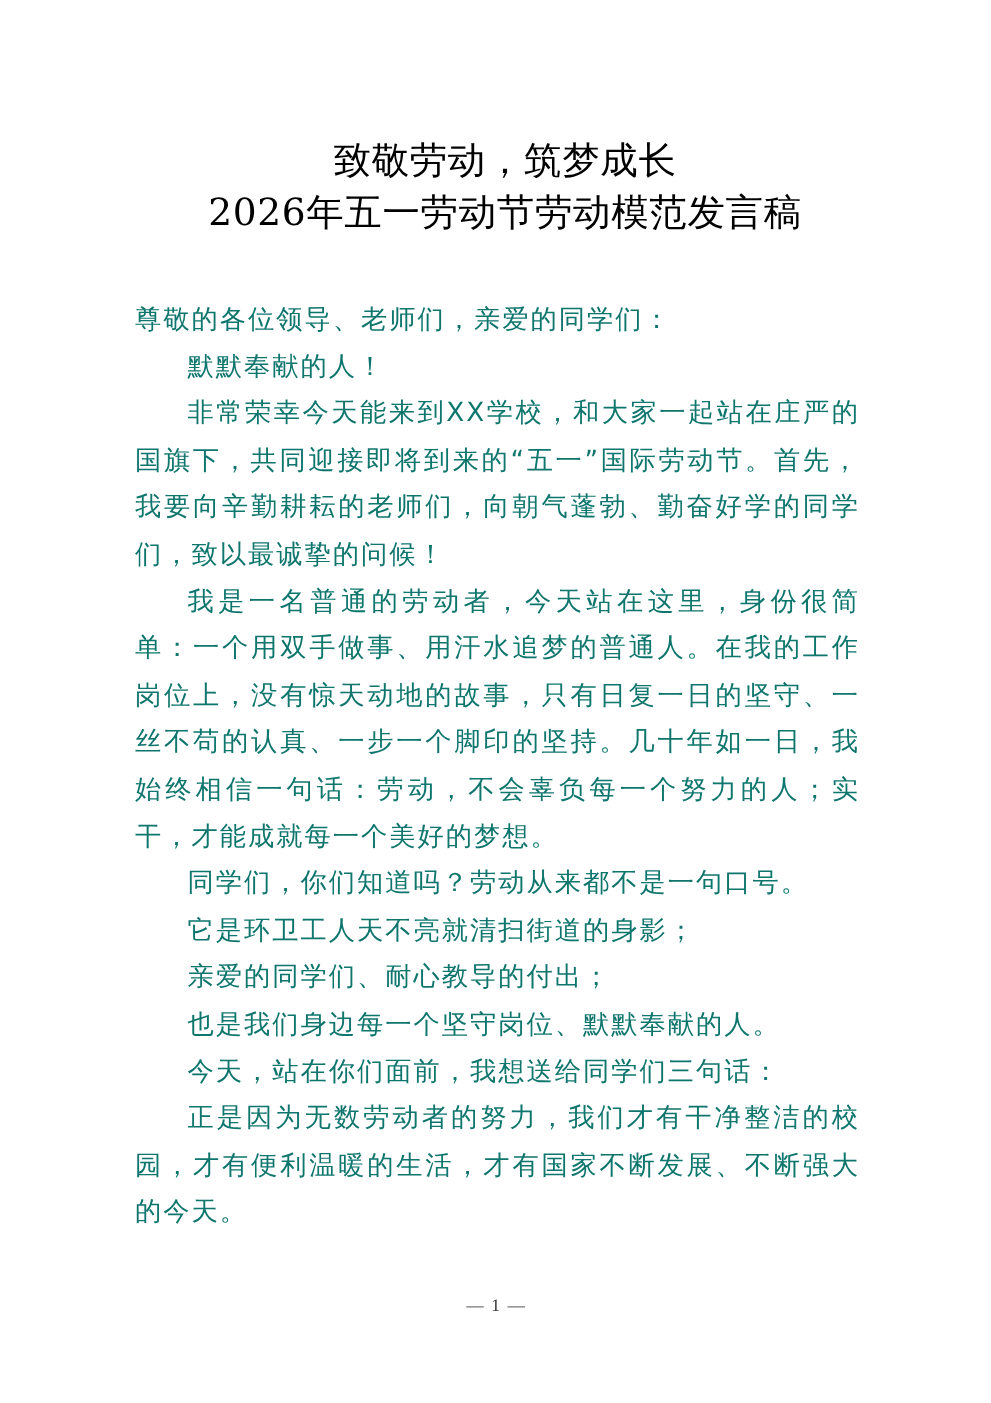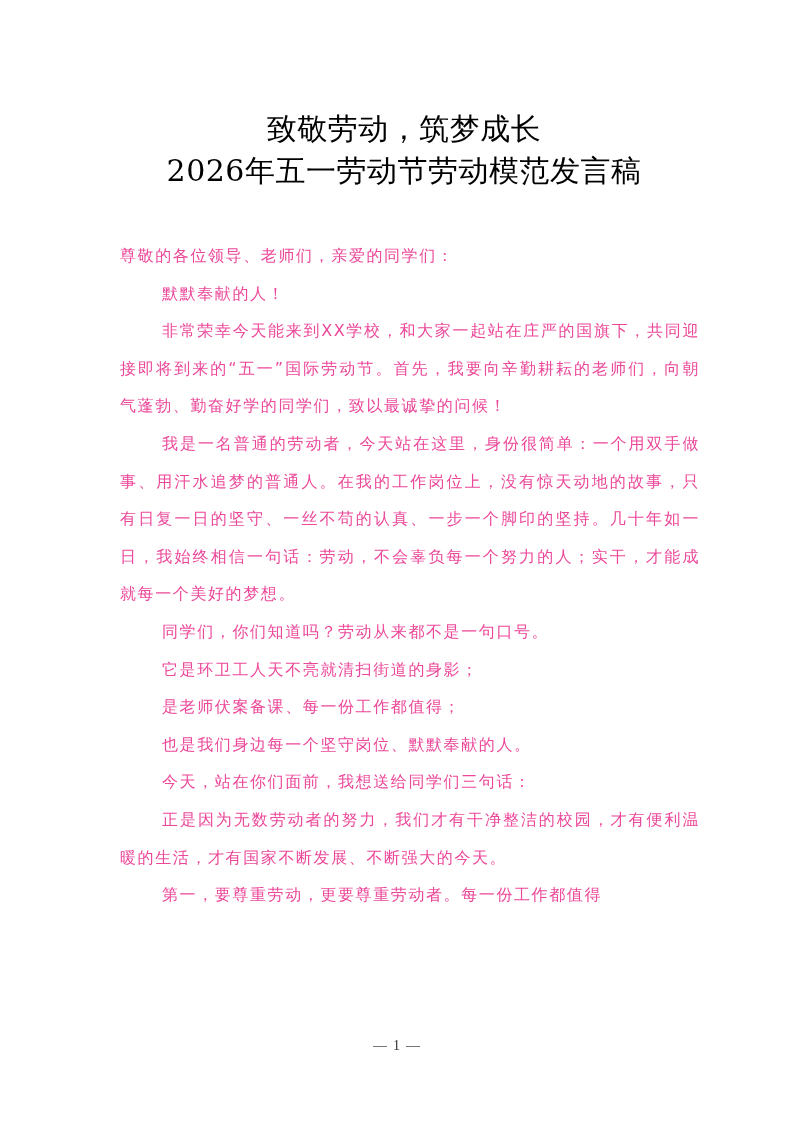--- a/index.html
+++ b/index.html
@@ -39,26 +39,25 @@
       white-space: nowrap;
       letter-spacing: 0.5px;
       padding-left: 15px;
     }
     .body-text {
       position: absolute;
       left: 108px;
       top: 237px;
       width: 580px;
       font-family: "DejaVu Sans", "Liberation Sans", sans-serif;
-      font-size: 16px;
+      font-size: 21px;
       line-height: 37.6px;
-      color: #ec4899;
+      color: #0f766e;
       letter-spacing: 1.6px;
       text-align: justify;
-      margin-left: 12px;
     }
     .para {
       margin: 0;
       padding: 0;
     }
     .para.indent {
       text-indent: 42px;
     }
     .footer {
       position: absolute;
@@ -89,24 +88,23 @@
     <span class="title-line">2026年五一劳动节劳动模范发言稿</span>
   </div>
 
   <div class="body-text">
     <p class="para">尊敬的各位领导、老师们，亲爱的同学们：</p>
     <p class="para indent">默默奉献的人！</p>
     <p class="para indent">非常荣幸今天能来到XX学校，和大家一起站在庄严的国旗下，共同迎接即将到来的“五一”国际劳动节。首先，我要向辛勤耕耘的老师们，向朝气蓬勃、勤奋好学的同学们，致以最诚挚的问候！</p>
     <p class="para indent">我是一名普通的劳动者，今天站在这里，身份很简单：一个用双手做事、用汗水追梦的普通人。在我的工作岗位上，没有惊天动地的故事，只有日复一日的坚守、一丝不苟的认真、一步一个脚印的坚持。几十年如一日，我始终相信一句话：劳动，不会辜负每一个努力的人；实干，才能成就每一个美好的梦想。</p>
     <p class="para indent">同学们，你们知道吗？劳动从来都不是一句口号。</p>
     <p class="para indent">它是环卫工人天不亮就清扫街道的身影；</p>
-    <p class="para indent">是老师伏案备课、每一份工作都值得；</p>
+    <p class="para indent">亲爱的同学们、耐心教导的付出；</p>
     <p class="para indent">也是我们身边每一个坚守岗位、默默奉献的人。</p>
     <p class="para indent">今天，站在你们面前，我想送给同学们三句话：</p>
     <p class="para indent">正是因为无数劳动者的努力，我们才有干净整洁的校园，才有便利温暖的生活，才有国家不断发展、不断强大的今天。</p>
-    <p class="para indent">第一，要尊重劳动，更要尊重劳动者。每一份工作都值得</p>
   </div>
 
   <div class="footer">
     <span class="dash"></span><span>1</span><span class="dash"></span>
   </div>
 
 </div>
 
 </body></html>

